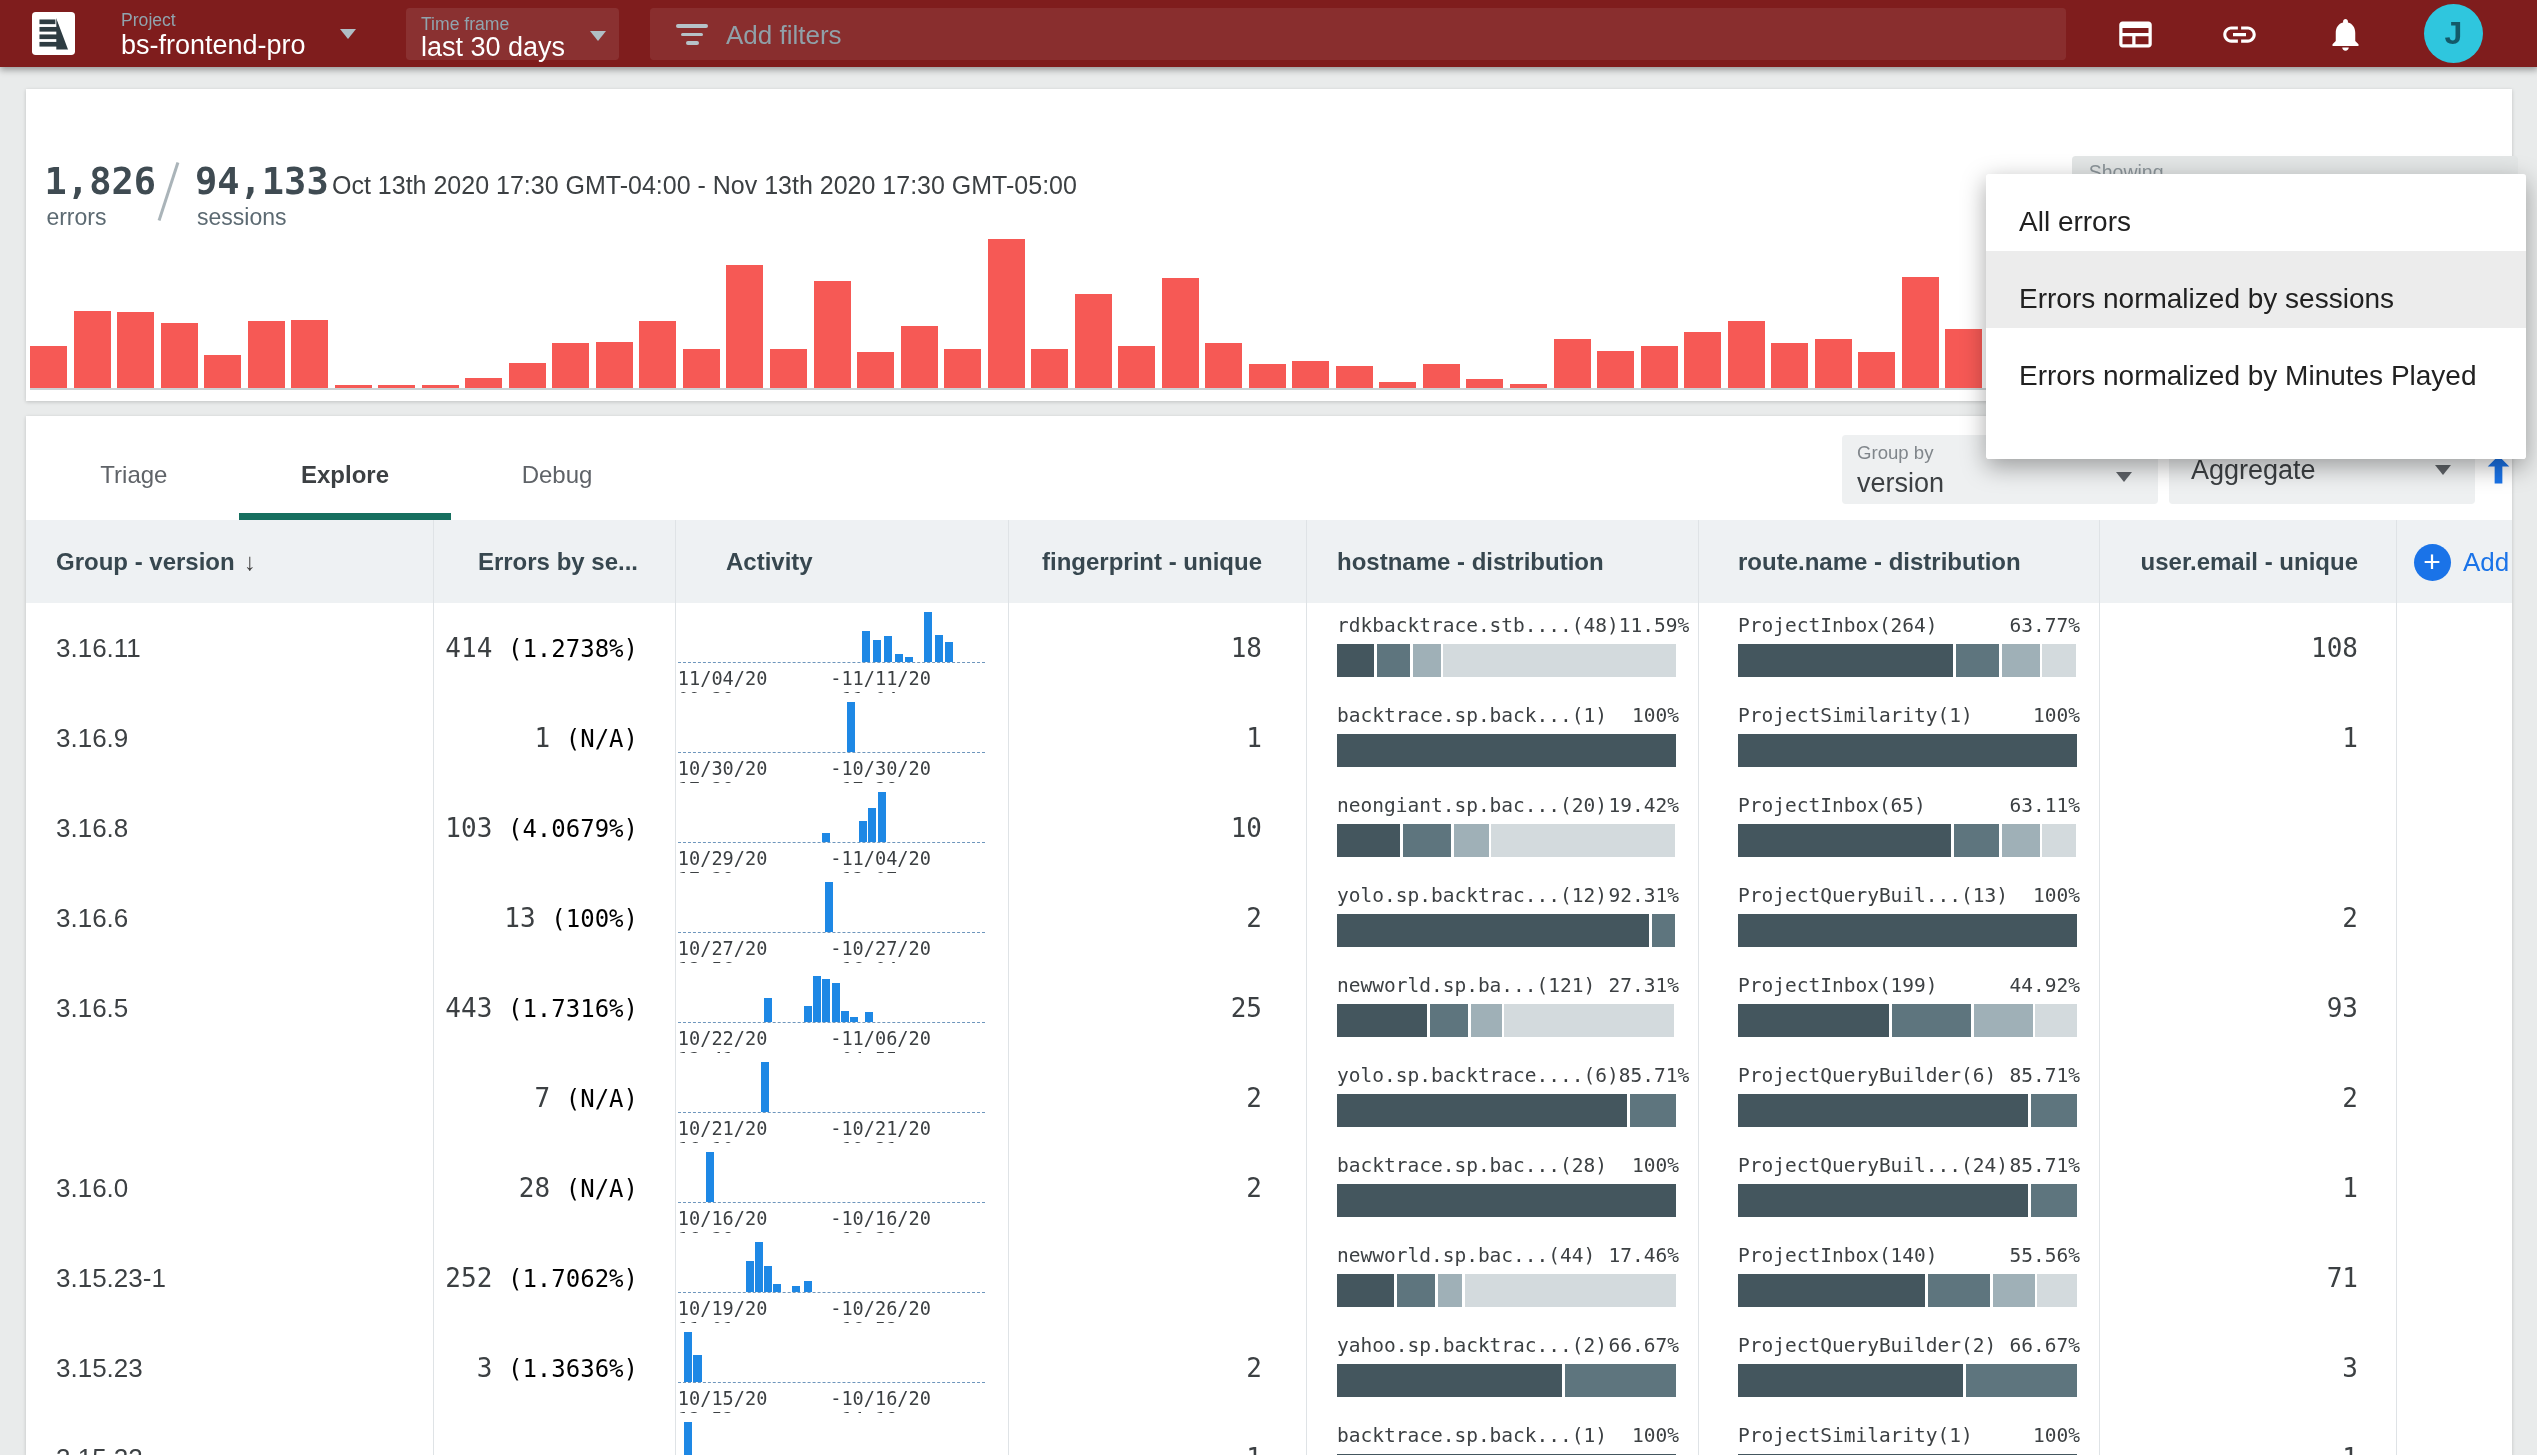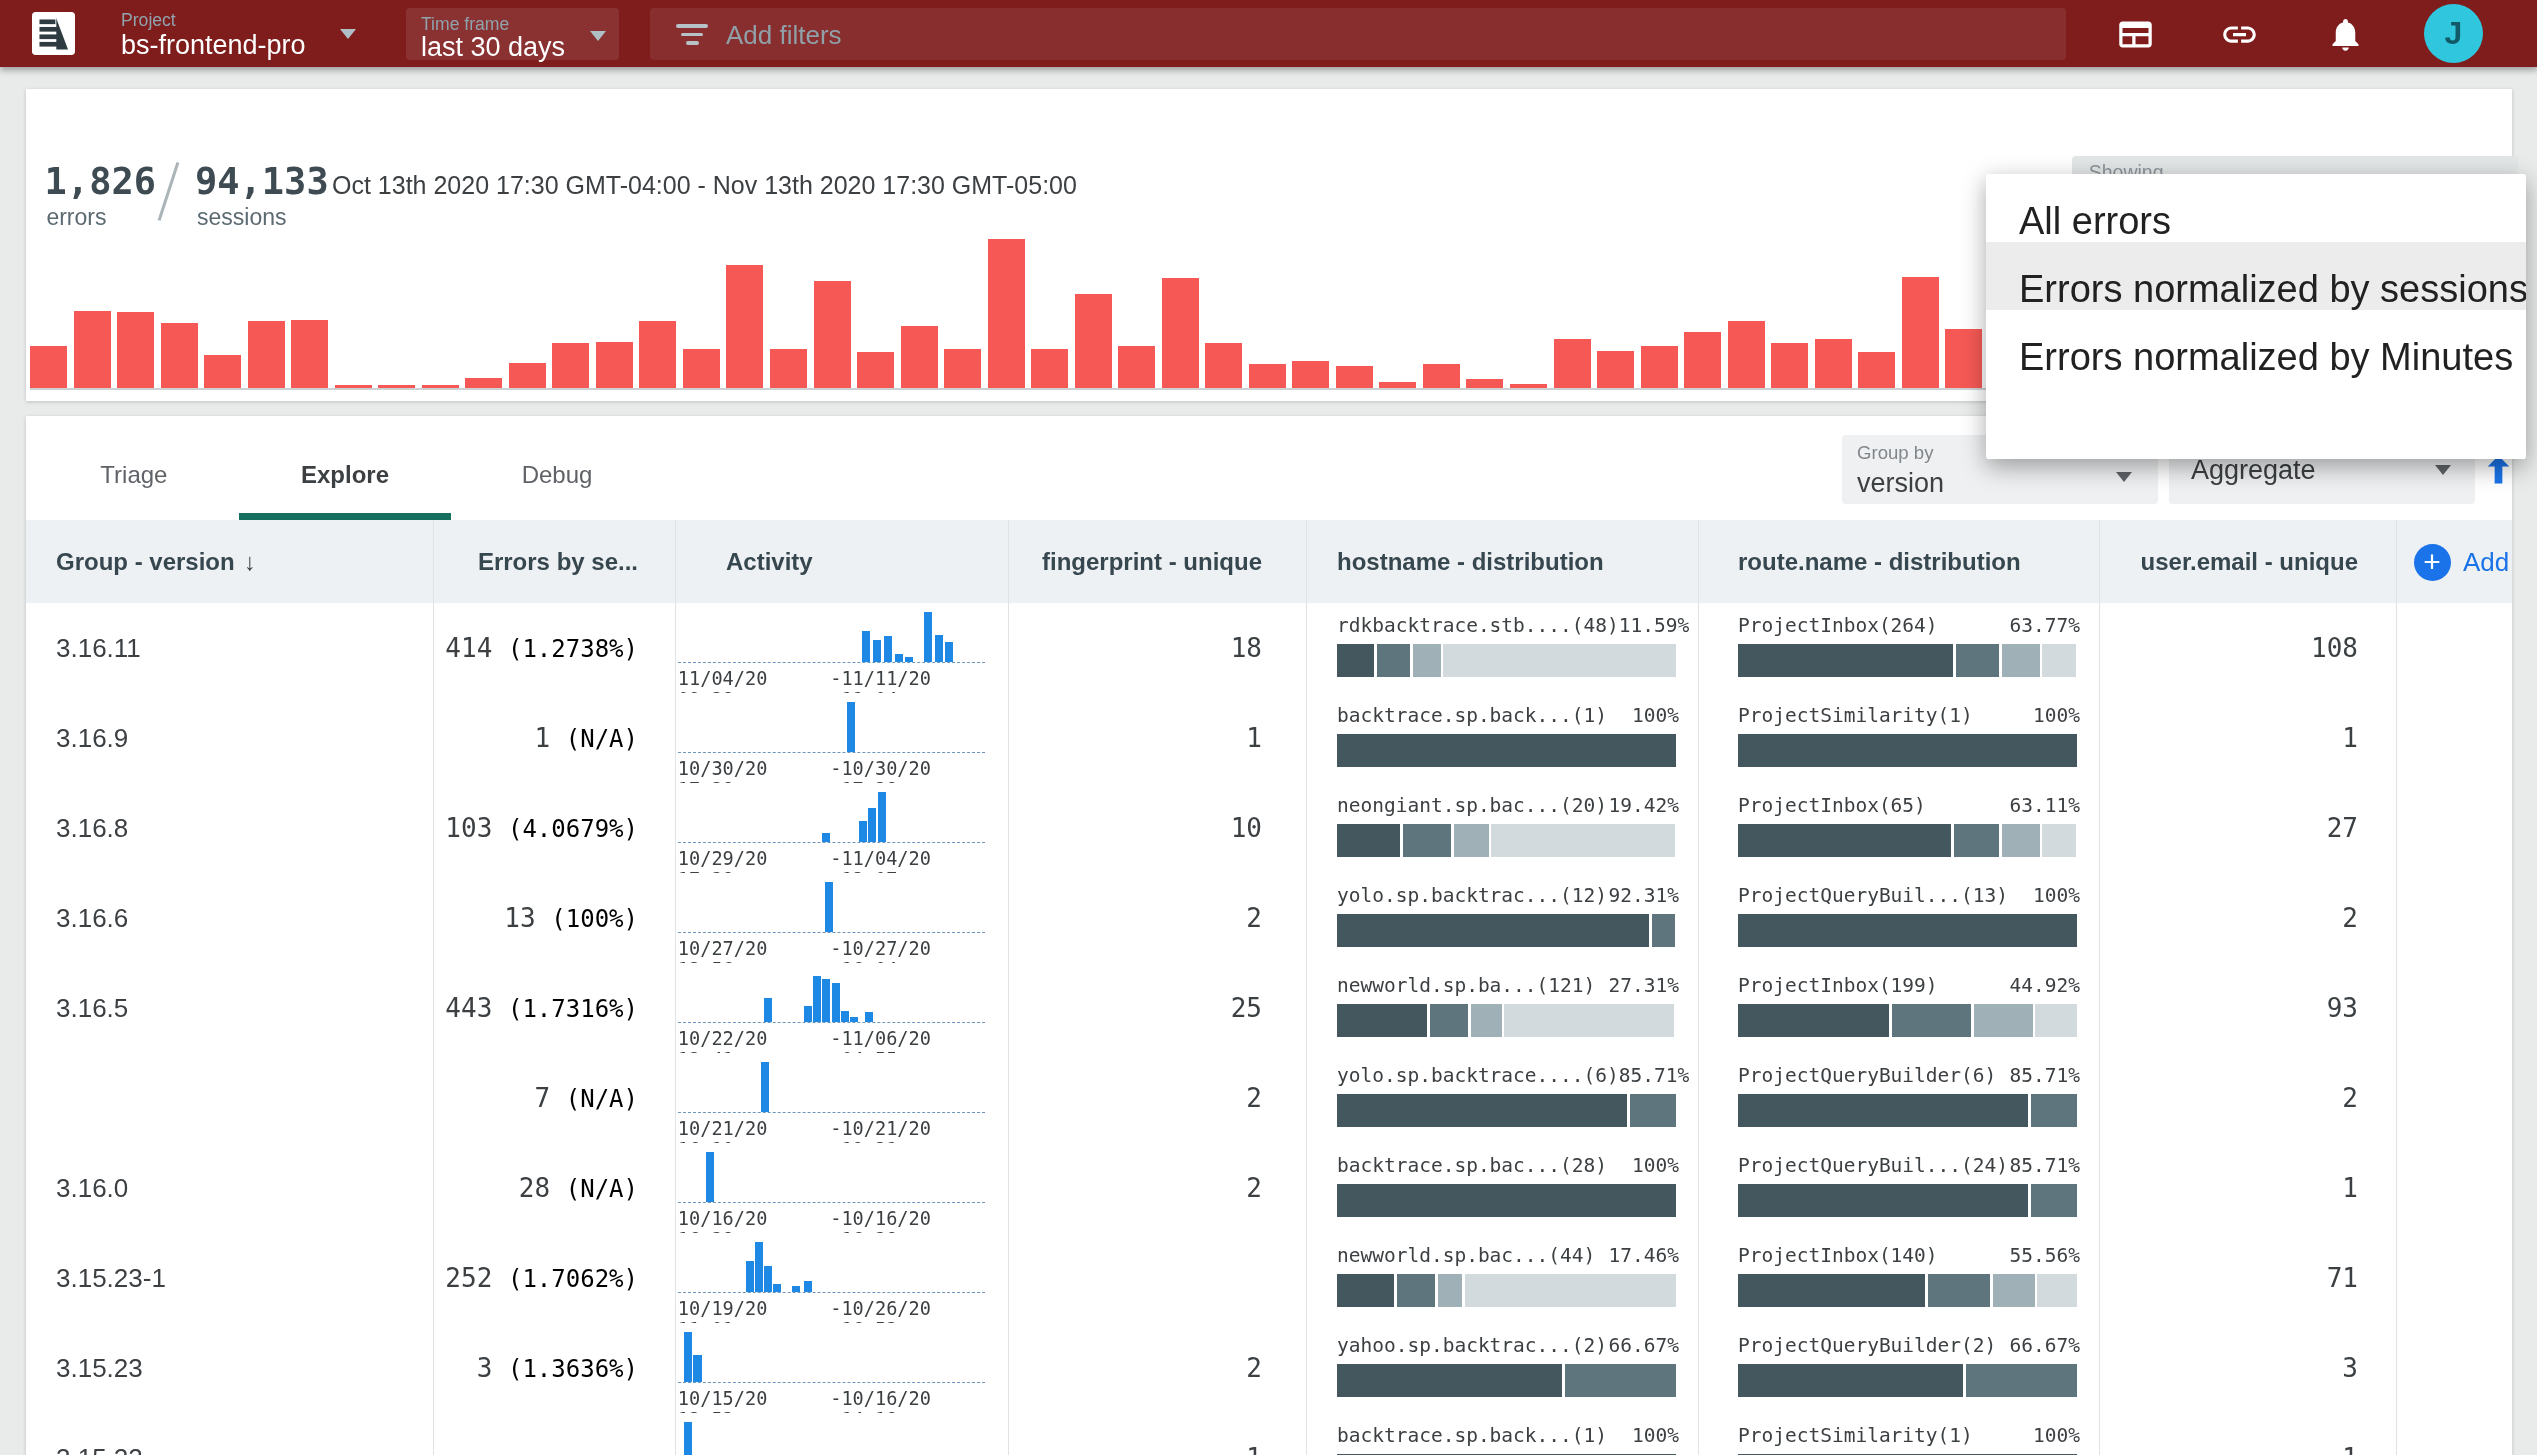--- a/index.html
+++ b/index.html
@@ -28,21 +28,21 @@
   .slash{position:absolute;left:141px;top:72px;width:2.8px;height:61px;background:#aab4b9;transform:rotate(18deg);}
   .date-range{position:absolute;left:306px;top:82px;font-size:25px;color:#3c4043;}
   .hist{position:absolute;left:3.7px;right:3.7px;top:0;bottom:13px;}
   .hist .hbar{position:absolute;bottom:0;width:37px;background:#f65955;}
   .hist-base{position:absolute;left:3.7px;right:3.7px;bottom:11px;height:1.9px;background:#ccd2d4;}
 
   
   .showing-field{position:absolute;left:2072px;top:156px;width:446px;height:45px;background:#e3e6e6;border-radius:3.7px 3.7px 0 0;z-index:20;}
   .showing-field span{position:absolute;left:16.7px;top:4.6px;font-size:19.5px;color:#8b9499;}
   .menu{position:absolute;left:1986px;top:174px;width:540px;height:285px;background:#fff;border-radius:2.8px;box-shadow:0 7.4px 24px rgba(0,0,0,.35);z-index:50;overflow:hidden;}
-  .mitem{height:68px;line-height:95px;padding-left:33px;font-size:38px;color:#212121;white-space:nowrap;}
+  .mitem{height:77px;line-height:95px;padding-left:33px;font-size:28px;color:#212121;white-space:nowrap;}
   .mitem.sel{background:#ececec;}
 
   
   .table-card{position:absolute;left:26px;top:416px;width:2486px;height:1040px;background:#fff;box-shadow:0 0.9px 3.7px rgba(0,0,0,.18);overflow:hidden;}
   .tabs{position:absolute;left:0;top:12px;width:1114px;height:93px;}
   .tab{position:absolute;top:0;width:212px;height:93px;text-align:center;line-height:93px;font-size:24px;color:#5f6368;}
   .tab.active{color:#3c4043;font-weight:bold;}
   .tab-underline{position:absolute;top:85px;width:212px;height:7.4px;background:#176f5f;}
   .sel-box{position:absolute;top:18.6px;height:69px;background:#eef0f1;border-radius:3.7px;}
   .gb-box{left:1816px;width:316px;}
@@ -367,21 +367,20 @@
                 <span>63.11%</span>
               </div>
               <div class="dist-bar">
                 <div style="width: 213px; background: rgb(68, 86, 94);"></div>
                 <div style="width: 45px; background: rgb(94, 117, 126);"></div>
                 <div style="width: 38px; background: rgb(159, 176, 183);"></div>
                 <div style="width: 34px; background: rgb(211, 218, 221);"></div>
               </div>
             </div>
           </div>
-          <div class="cell c-useremail mono">27</div>
         </div>
         <div class="trow" style="top: 270px;">
           <div class="cell c-version">3.16.6</div>
           <div class="cell c-errors mono"><span>13 </span><span class="err-pct">(100%)</span></div>
           <div class="cell c-activity">
             <div class="spark">
               <div class="sbar" style="left: 147px; height: 50px;"></div>
             </div>
             <div class="spark-dates mono">
               <span>10/27/20 12:56</span>

